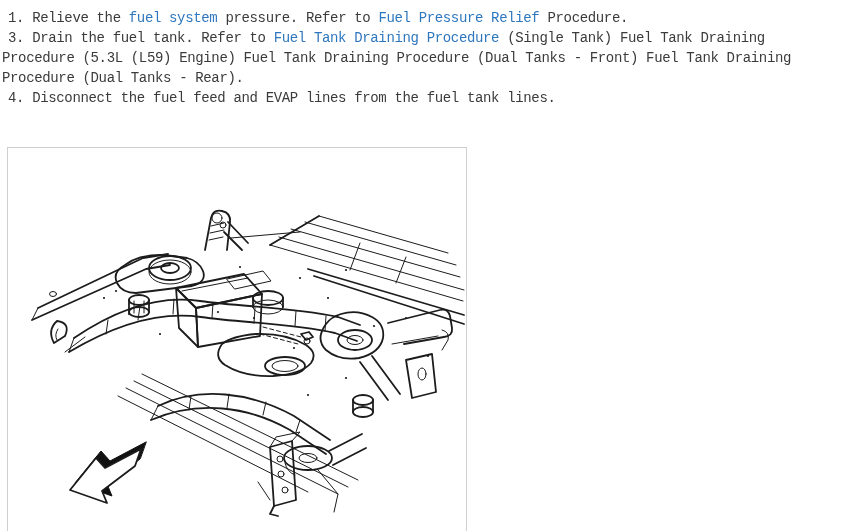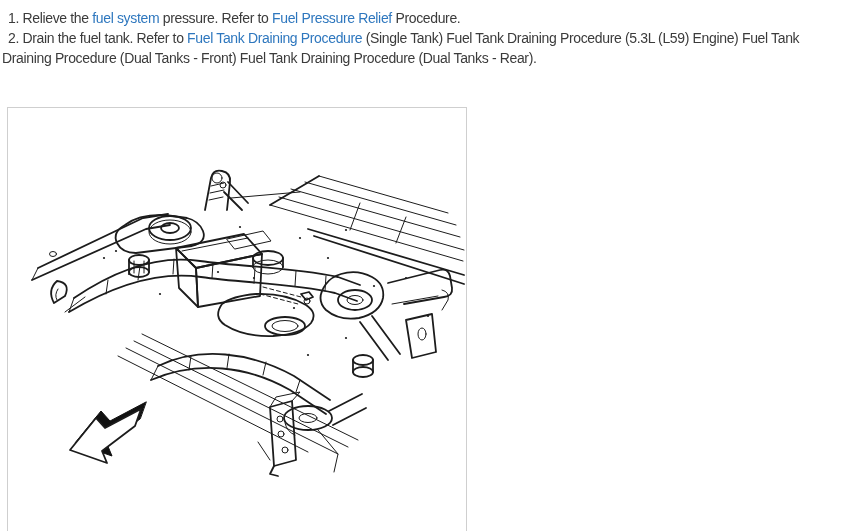--- a/index.html
+++ b/index.html
@@ -10,20 +10,21 @@
     overflow: hidden;
     background: #ffffff;
     font-family: "Liberation Sans", "DejaVu Sans", sans-serif;
   }
   .steps {
     padding: 8px 22px 0 2px;
     color: #3b3b3b;
     font-size: 14px;
     letter-spacing: -0.35px;
     line-height: 20px;
+    font-family: Liberation Mono, monospace;
   }
   .step {
     margin: 0;
     text-indent: 6px;
   }
   a.link {
     color: #2e77be;
     text-decoration: none;
     cursor: pointer;
   }
@@ -41,21 +42,22 @@
   .s1 { stroke-width: 1; }
   .dash { stroke-width: 1; stroke-dasharray: 4 3; }
 </style>
 </head>
 <body>
 
 <main>
 
   <section class="steps">
       <p class="step"><span>1. Relieve the </span><a class="link" href="#">fuel system</a><span> pressure. Refer to </span><a class="link" href="#">Fuel Pressure Relief</a><span> Procedure.</span></p>
-      <p class="step"><span>2. Drain the fuel tank. Refer to </span><a class="link" href="#">Fuel Tank Draining Procedure</a><span> (Single Tank) Fuel Tank Draining Procedure (5.3L (L59) Engine) Fuel Tank Draining Procedure (Dual Tanks - Front) Fuel Tank Draining Procedure (Dual Tanks - Rear).</span></p>
+      <p class="step"><span>3. Drain the fuel tank. Refer to </span><a class="link" href="#">Fuel Tank Draining Procedure</a><span> (Single Tank) Fuel Tank Draining Procedure (5.3L (L59) Engine) Fuel Tank Draining Procedure (Dual Tanks - Front) Fuel Tank Draining Procedure (Dual Tanks - Rear).</span></p>
+      <p class="step"><span>4. Disconnect the fuel feed and EVAP lines from the fuel tank lines.</span></p>
     </section>
 
   <figure class="figure-box">
     <svg width="458" height="420" viewBox="0 0 458 420">
       <g stroke="#1c1c1c" fill="none" stroke-linecap="round" stroke-linejoin="round">
 
         <path class="s2" d="M30,160 L135,110 L160,106"></path>
         <path class="s2" d="M24,172 L138,121 L162,117"></path>
         <path class="s1" d="M30,160 L24,172"></path>
         <ellipse class="s1" cx="45" cy="146" rx="3.5" ry="2.5"></ellipse>

